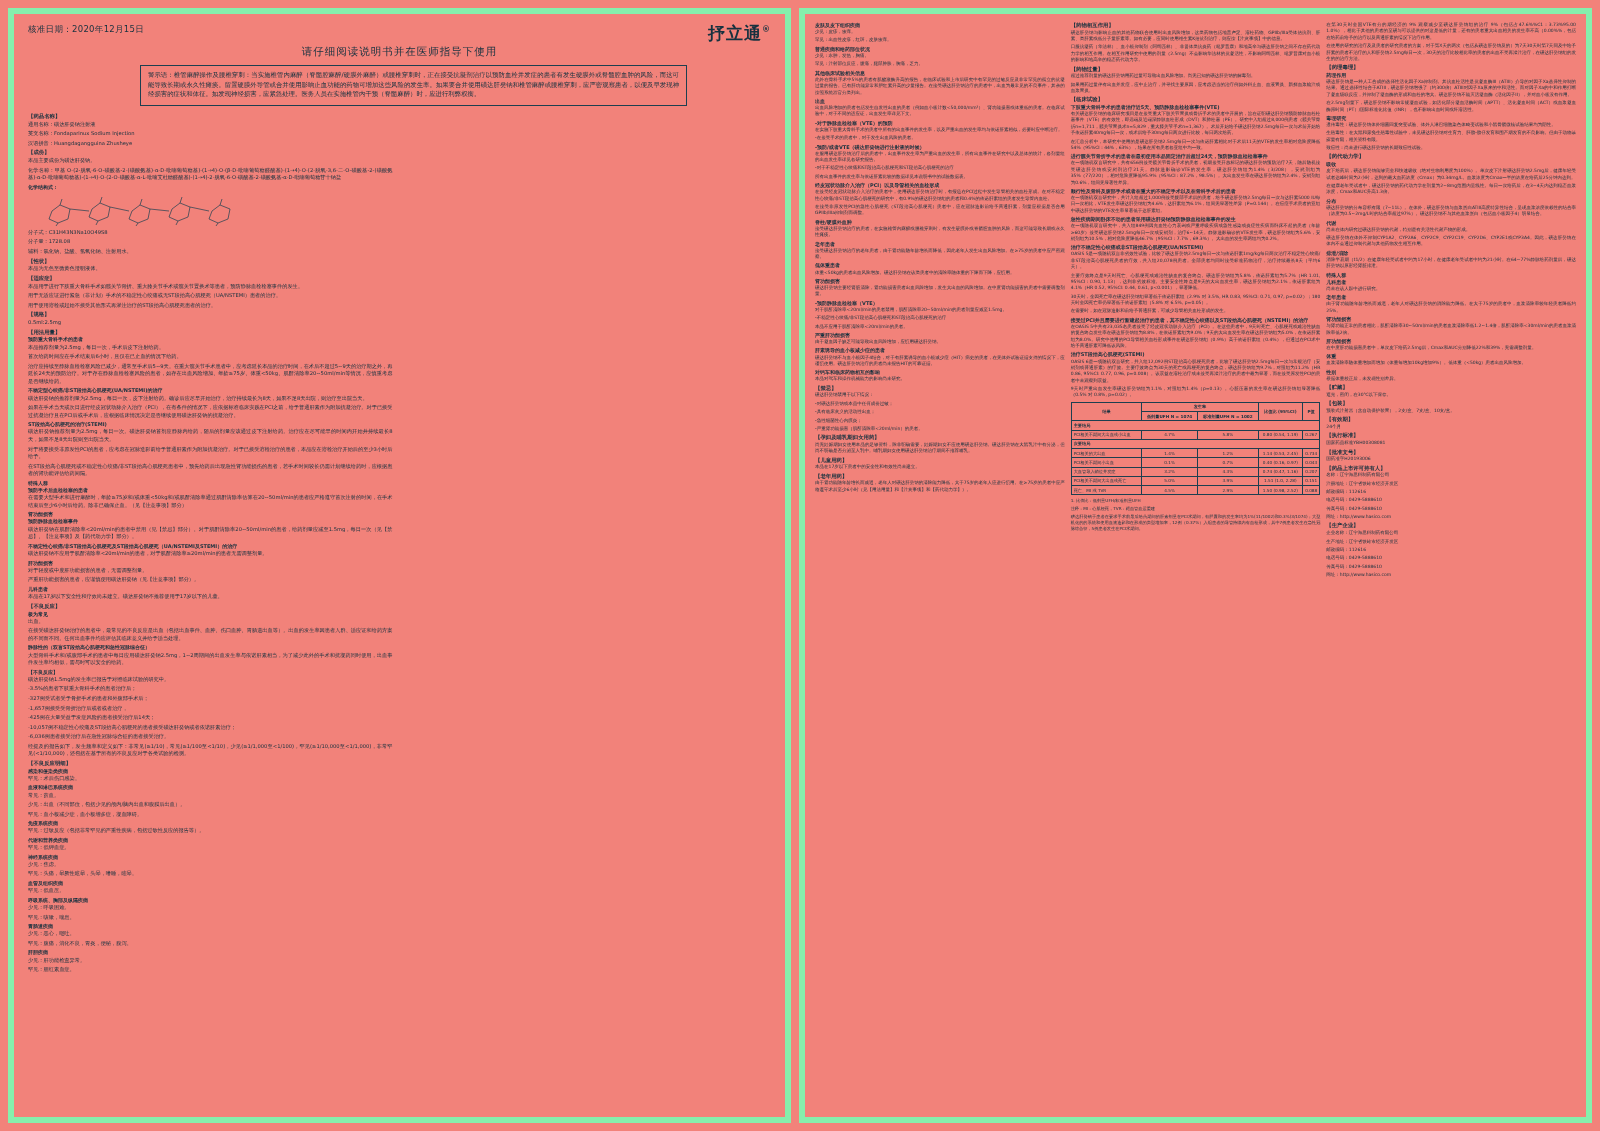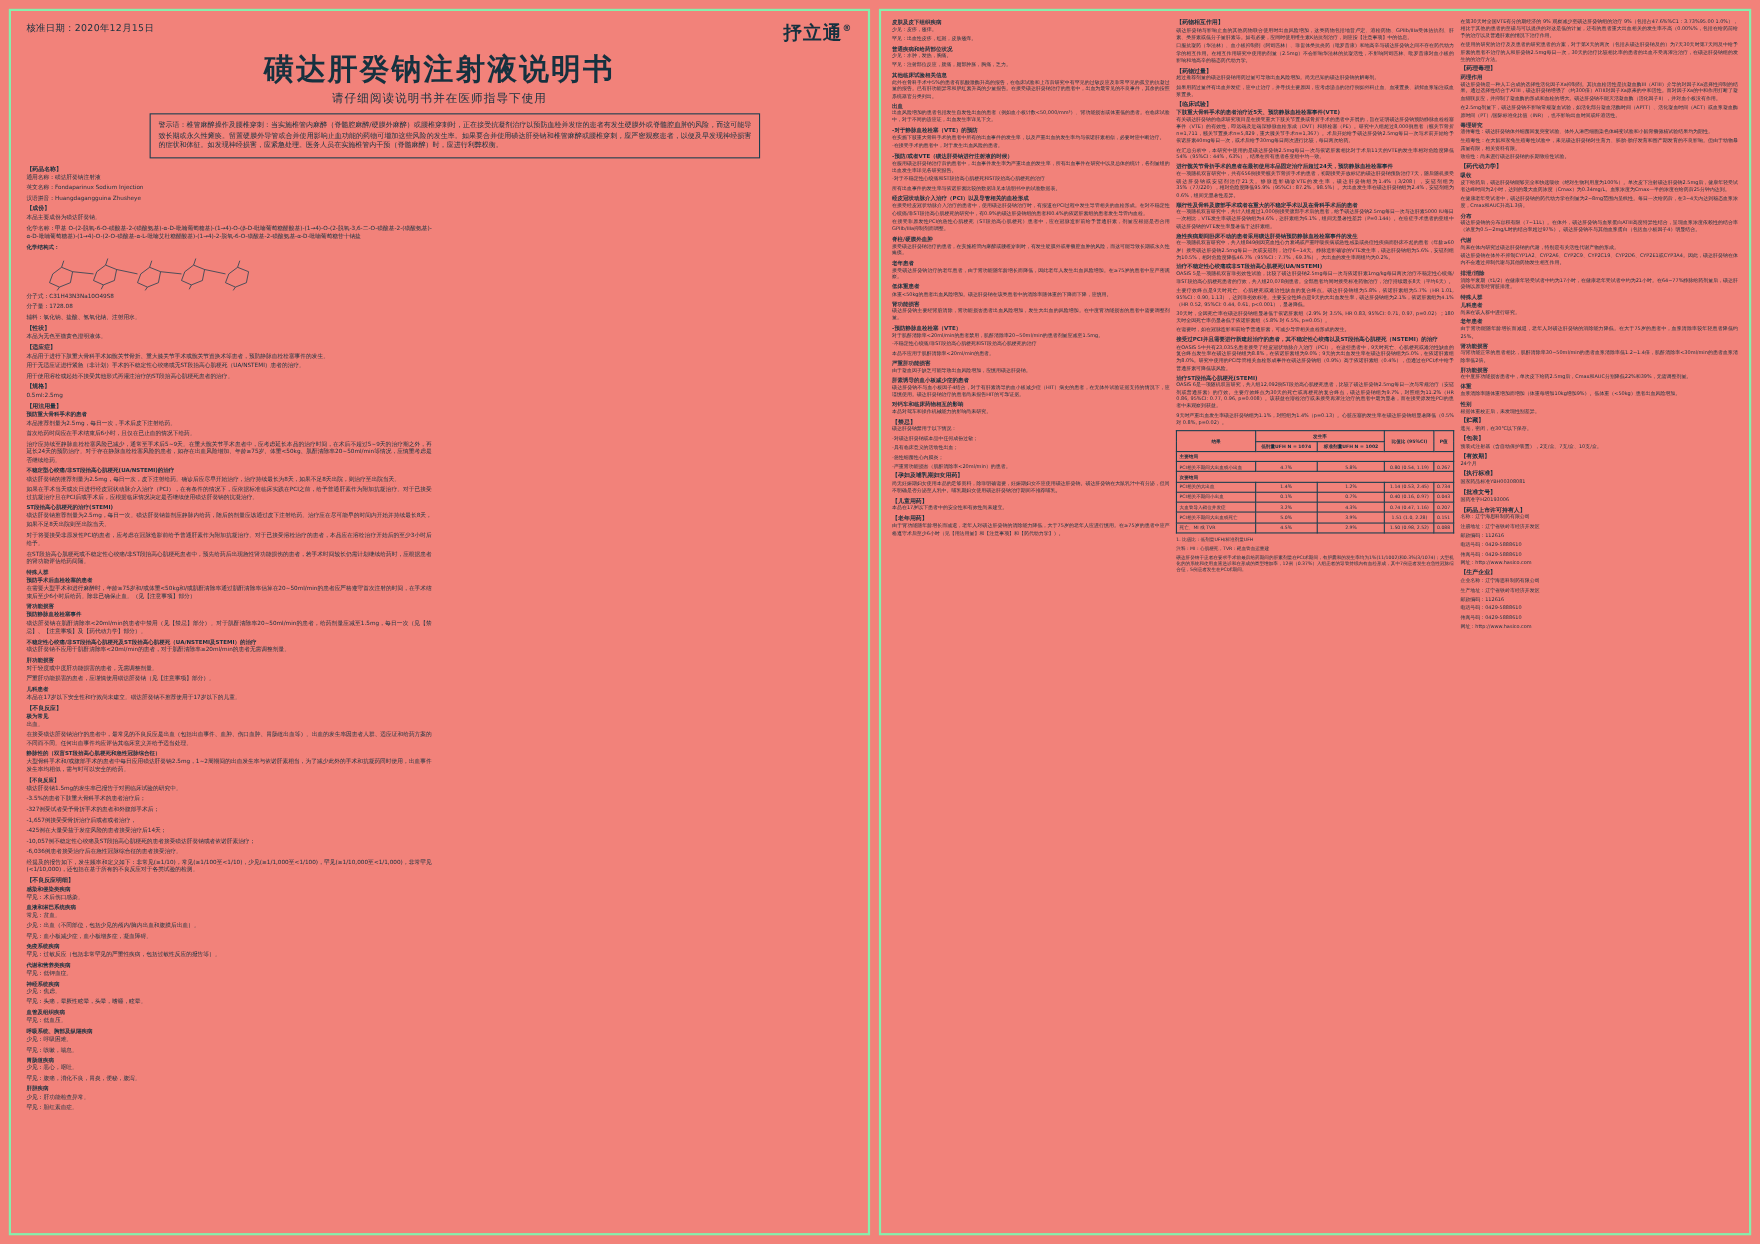--- a/index.html
+++ b/index.html
@@ -13,21 +13,21 @@
   .page{
     position:relative;
     width:1600px;height:1131px;
     box-sizing:border-box;
     padding:8px;
     display:flex;
     gap:8px;
   }
   .sheet{
     background:#f2827a;
-    border:2px solid #86efac;
+    border:6px solid #86efac;
     box-sizing:border-box;
     position:relative;
     overflow:hidden;
   }
   .sheet.left{width:784px;padding:10px 14px;}
   .sheet.right{width:794px;padding:8px 10px;display:flex;gap:6px;}
   
   .topline{
     display:flex;justify-content:space-between;align-items:flex-start;
     font-size:8px;
@@ -97,21 +97,20 @@
 
 <div class="page">
 
   <div class="sheet left">
 
     <div class="topline">
       <div class="approve-date">核准日期：2020年12月15日</div>
       <div class="brand"><span>抒立通</span><sup>®</sup></div>
     </div>
 
-    <h1 class="title">磺达肝癸钠注射液说明书</h1>
     <div class="subtitle">请仔细阅读说明书并在医师指导下使用</div>
 
     <div class="warnbox">警示语：椎管麻醉操作及腰椎穿刺：当实施椎管内麻醉（脊髓腔麻醉/硬膜外麻醉）或腰椎穿刺时，正在接受抗凝剂治疗以预防血栓并发症的患者有发生硬膜外或脊髓腔血肿的风险，而这可能导致长期或永久性瘫痪。留置硬膜外导管或合并使用影响止血功能的药物可增加这些风险的发生率。如果要合并使用磺达肝癸钠和椎管麻醉或腰椎穿刺，应严密观察患者，以便及早发现神经损害的症状和体征。如发现神经损害，应紧急处理。医务人员在实施椎管内干预（脊髓麻醉）时，应进行利弊权衡。</div>
 
     <div class="cols2" id="left-body">
         <div class="sec">
           <span class="h">【药品名称】</span>
           <p>通用名称：磺达肝癸钠注射液</p>
           <p>英文名称：Fondaparinux Sodium Injection</p>
           <p>汉语拼音：Huangdagangguina Zhusheye</p>

